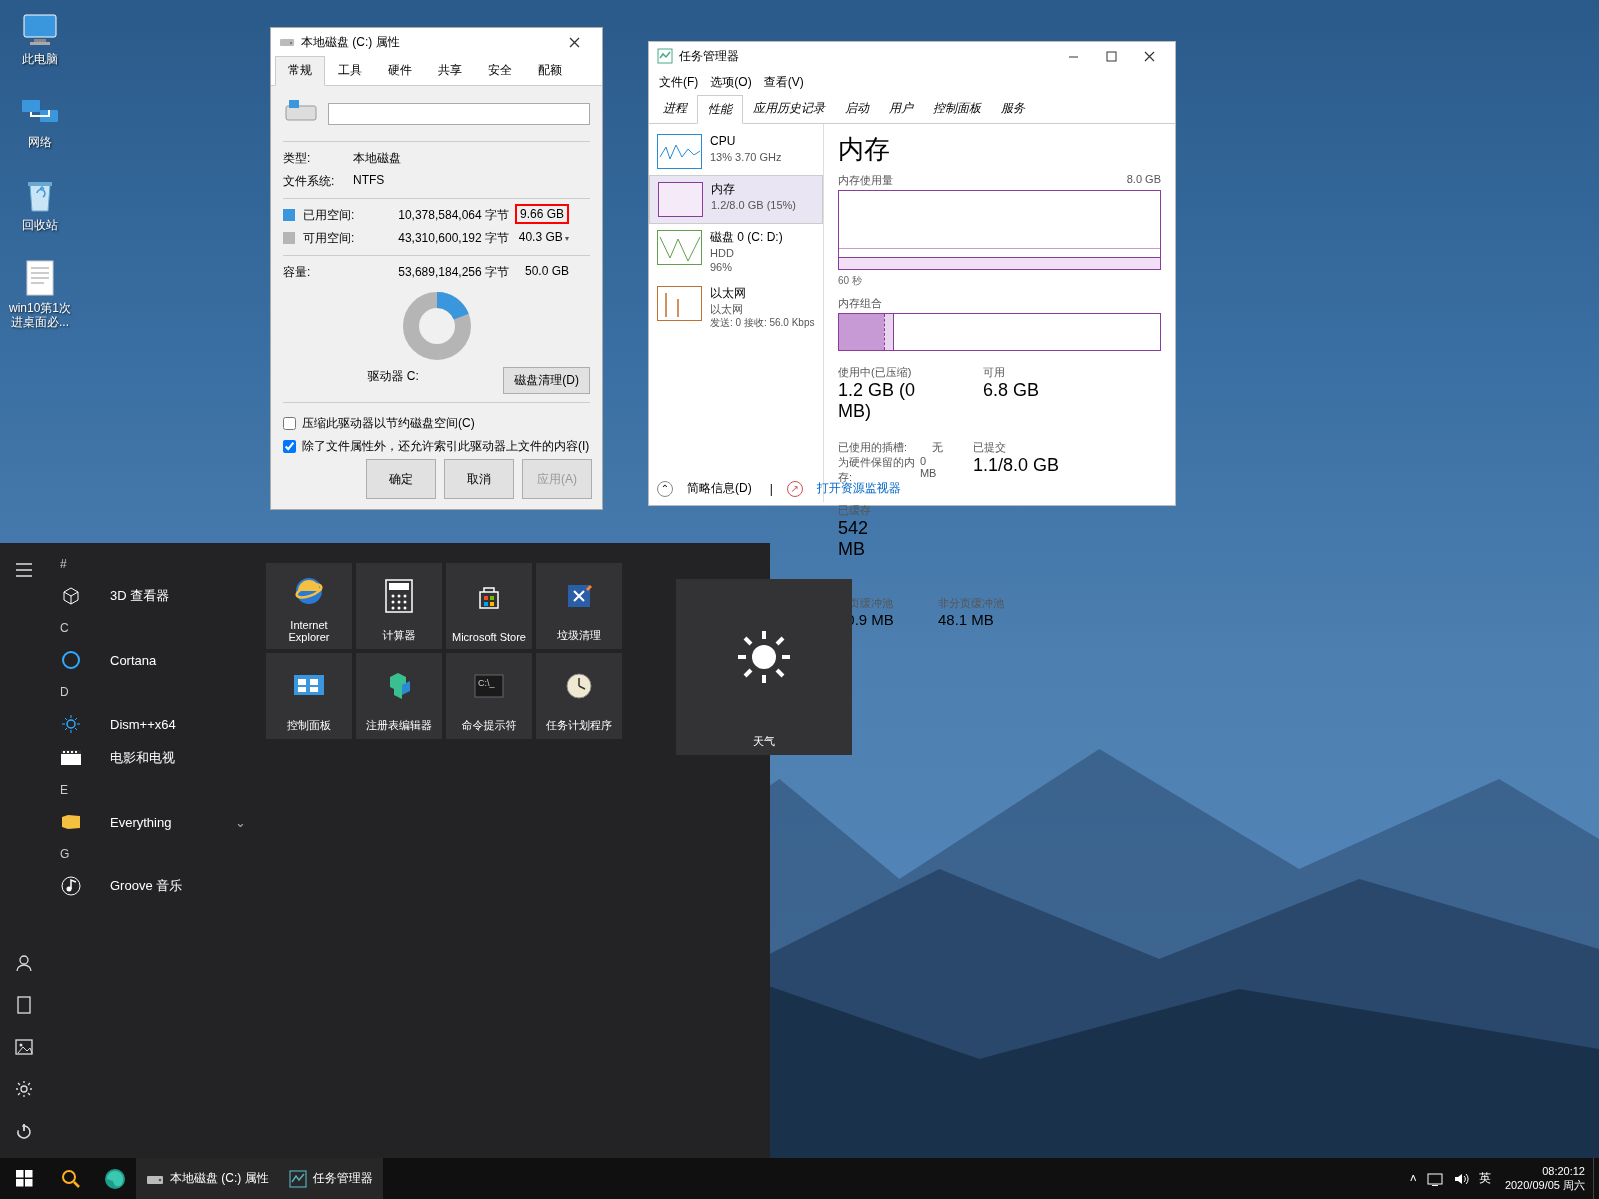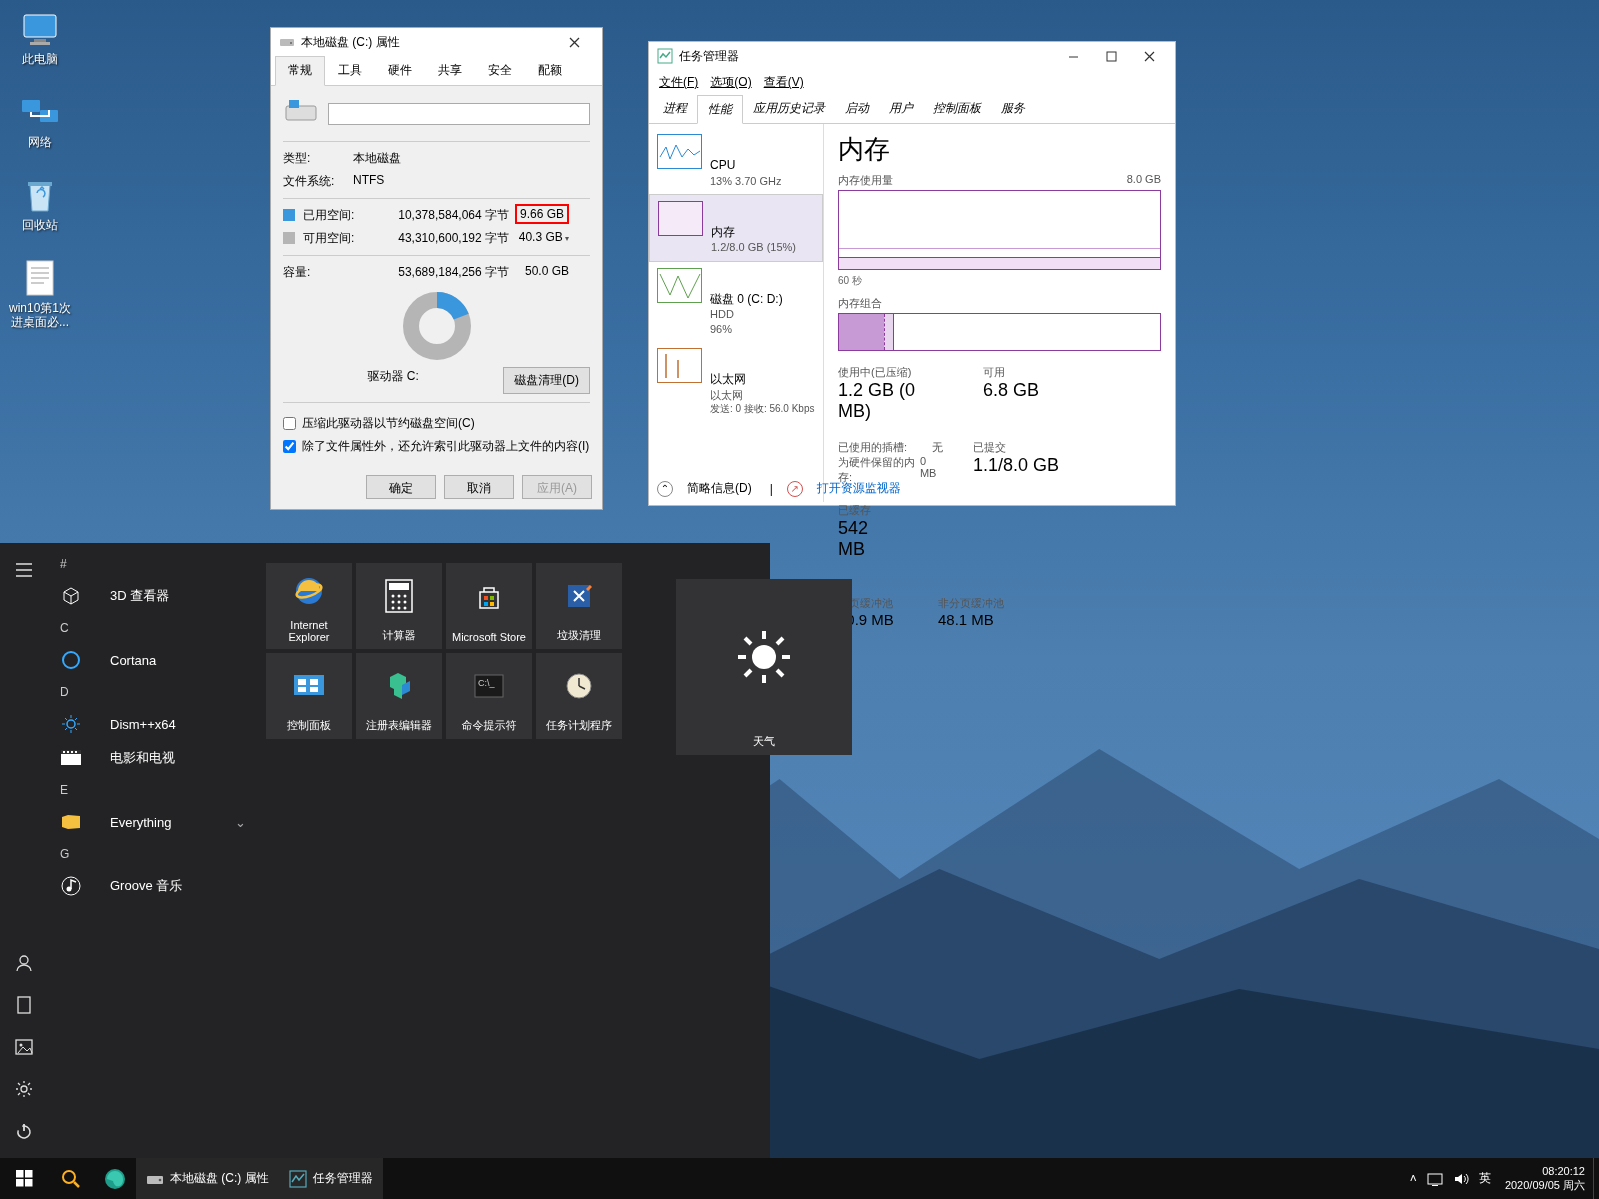--- a/index.html
+++ b/index.html
@@ -29,41 +29,41 @@
 .props-kv { display: flex; margin: 6px 0; font-size: 12px; }
 .props-kv .k { width: 70px; }
 .props-kv .v { width: 150px; }
 .props-kv .v2 { width: 60px; text-align: right; }
 .props-kv .sq { width: 12px; height: 12px; margin-right: 8px; margin-top: 2px; }
 .highlight-red { border: 2px solid red; padding: 1px 3px; }
 .donut { display: flex; justify-content: center; margin: 10px 0 6px; }
 .donut-label { text-align: center; font-size: 12px; margin-bottom: 8px; }
 .props-btn { border: 1px solid #adadad; background: #e1e1e1; padding: 4px 10px; font-size: 12px; cursor: pointer; }
 .props-footer { position: absolute; bottom: 10px; right: 10px; display: flex; gap: 8px; }
-.props-footer button { width: 70px; height: 24px; }
+.props-footer button { width: 70px; height: 40px; }
 .props-checks { margin-top: 12px; }
 .props-checks label { display: flex; align-items: center; gap: 6px; margin: 6px 0; font-size: 12px; }
 
 
 .tm { position: absolute; top: 41px; left: 648px; width: 528px; height: 465px; background: #fff; border: 1px solid #bbb; z-index: 5; font-size: 12px; }
 .tm-title { height: 28px; display: flex; align-items: center; padding: 0 8px; }
 .tm-title .t-icon { margin-right: 6px; }
 .tm-title .ctrls { margin-left: auto; display: flex; gap: 2px; }
 .tm-title .ctrls div { width: 36px; height: 26px; display: flex; align-items: center; justify-content: center; cursor: pointer; }
-.tm-menu { display: flex; gap: 12px; padding: 4px 10px; font-size: 12px; text-decoration: underline; }
+.tm-menu { display: flex; gap: 12px; padding: 4px 10px; font-size: 12px; }
 .tm-menu span { cursor: pointer; }
 .tm-tabs { display: flex; border-bottom: 1px solid #ccc; padding-left: 4px; }
 .tm-tab { padding: 5px 10px; font-size: 12px; cursor: pointer; font-style: italic; }
 .tm-tab.active { border: 1px solid #ccc; border-bottom-color: #fff; margin-bottom: -1px; background: #fff; }
 .tm-body { display: flex; height: 378px; }
 .tm-side { width: 175px; border-right: 1px solid #ddd; overflow-y: auto; padding: 4px 0; }
 .tm-item { display: flex; gap: 8px; padding: 6px 8px; cursor: pointer; }
 .tm-item.sel { background: #e9e5f3; border: 1px solid #ccc; }
 .tm-thumb { width: 45px; height: 35px; border: 1px solid; display: flex; align-items: center; justify-content: center; position: relative; }
-.tm-item-txt { font-size: 11px; line-height: 1.3; margin-top: 24px; }
+.tm-item-txt { font-size: 11px; line-height: 1.3; }
 .tm-item-txt .t1 { font-size: 12px; }
 .tm-item-txt .t2 { color: #555; }
 .tm-main { flex: 1; padding: 8px 14px; }
 .tm-main h1 { font-size: 26px; font-weight: 400; margin-bottom: 6px; }
 .tm-graph-hdr { display: flex; justify-content: space-between; font-size: 11px; color: #555; margin-bottom: 2px; }
 .tm-graph { height: 80px; border: 1px solid #8b3a9e; background: #fff; position: relative; margin-bottom: 4px; }
 .tm-graph .fill { position: absolute; bottom: 0; left: 0; right: 0; height: 15%; background: #f0dff5; border-top: 1px solid #8b3a9e; }
 .tm-graph .ridge { position: absolute; bottom: 26%; left: 0; right: 0; height: 1px; background: #c89ad5; }
 .tm-graph-lbl { font-size: 10px; color: #666; margin-bottom: 8px; }
 .tm-comp { height: 38px; border: 1px solid #8b3a9e; display: flex; margin-bottom: 14px; }

